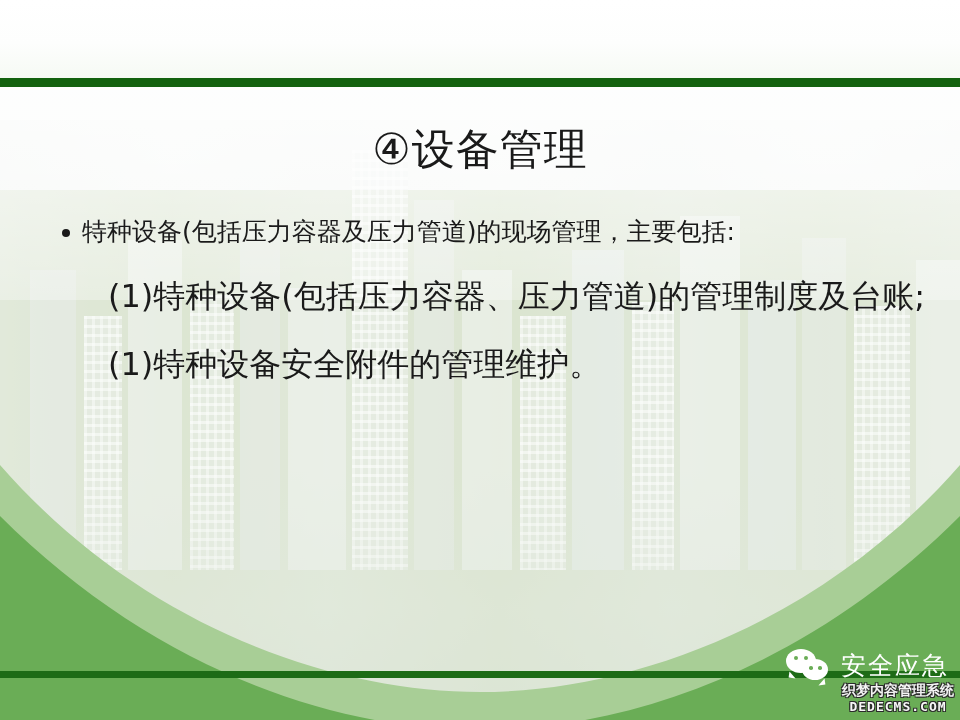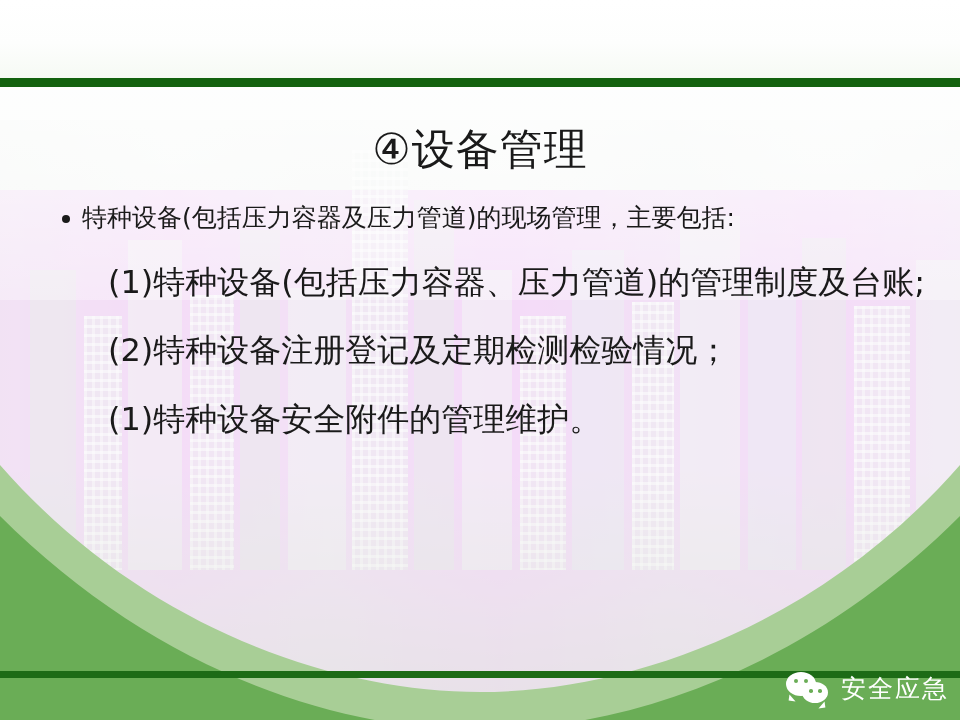--- a/index.html
+++ b/index.html
@@ -8,21 +8,21 @@
     background: #ffffff;
   }
   body {
     font-family: "DejaVu Sans", "Liberation Sans", sans-serif;
   }
   .slide {
     position: relative;
     width: 960px;
     height: 720px;
     overflow: hidden;
-    background: #d946ef;
+    background: #4d7c0f;
   }
 
   
   .bg-photo {
     position: absolute;
     left: 0; top: 0;
     width: 960px;
     height: 720px;
     overflow: hidden;
   }
@@ -131,20 +131,21 @@
     width: 860px;
   }
   .bullet-line {
     position: relative;
     font-size: 25px;
     line-height: 1.2;
     color: #1a1a1a;
     padding-left: 24px;
     margin-bottom: 30px;
     white-space: nowrap;
+    margin-top: 14px;
   }
   .bullet-line .dot {
     position: absolute;
     left: 4px;
     top: 12px;
     width: 8px; height: 8px;
     background: #1a1a1a;
     border-radius: 50%;
   }
   .sub-line {
@@ -157,21 +158,20 @@
   }
 
   
   .wechat-badge {
     position: absolute;
     left: 786px;
     top: 648px;
     display: flex;
     align-items: center;
     gap: 9px;
-    margin-top: 23px;
   }
   .wechat-icon { position: relative; width: 46px; height: 34px; }
   .wechat-icon .bub {
     position: absolute;
     background: #ffffff;
     border-radius: 50%;
   }
   .wechat-icon .b1 { left: 0; top: 1px; width: 30px; height: 24px; }
   .wechat-icon .b1:after {
     content: "";
@@ -279,21 +279,20 @@
   <div class="top-rule"></div>
 
   <div class="title">④设备管理</div>
 
   <div class="body-block">
     <div class="bullet-line">
       <span class="dot"></span>
       <span>特种设备(包括压力容器及压力管道)的现场管理，主要包括:</span>
     </div>
     <div class="sub-line">(1)特种设备(包括压力容器、压力管道)的管理制度及台账;</div>
-    <div class="sub-line">(2)特种设备注册登记及定期检测检验情况；</div>
     <div class="sub-line">(1)特种设备安全附件的管理维护。</div>
   </div>
 
   <div class="curve-wrap">
     <svg width="960" height="290" viewBox="0 0 960 290" xmlns="http://www.w3.org/2000/svg">
       <path d="M0,35 C140,195 330,262 480,262 C630,262 820,195 960,35 L960,290 L0,290 Z" fill="#a8ce96"></path>
       <path d="M0,86 C150,236 330,300 480,300 C630,300 810,236 960,86 L960,290 L0,290 Z" fill="#6aad56"></path>
     </svg>
   </div>
 
@@ -304,14 +303,18 @@
       <span class="bub b1"></span>
       <span class="bub b2"></span>
       <span class="eye e1"></span>
       <span class="eye e2"></span>
       <span class="eye e3"></span>
       <span class="eye e4"></span>
     </span>
     <span class="wechat-text">安全应急</span>
   </div>
 
+  <div class="watermark">
+    <div class="wm-cn">织梦内容管理系统</div>
+    <div class="wm-en">DEDECMS.COM</div>
+  </div>
 
 </div>
 
 </body></html>

